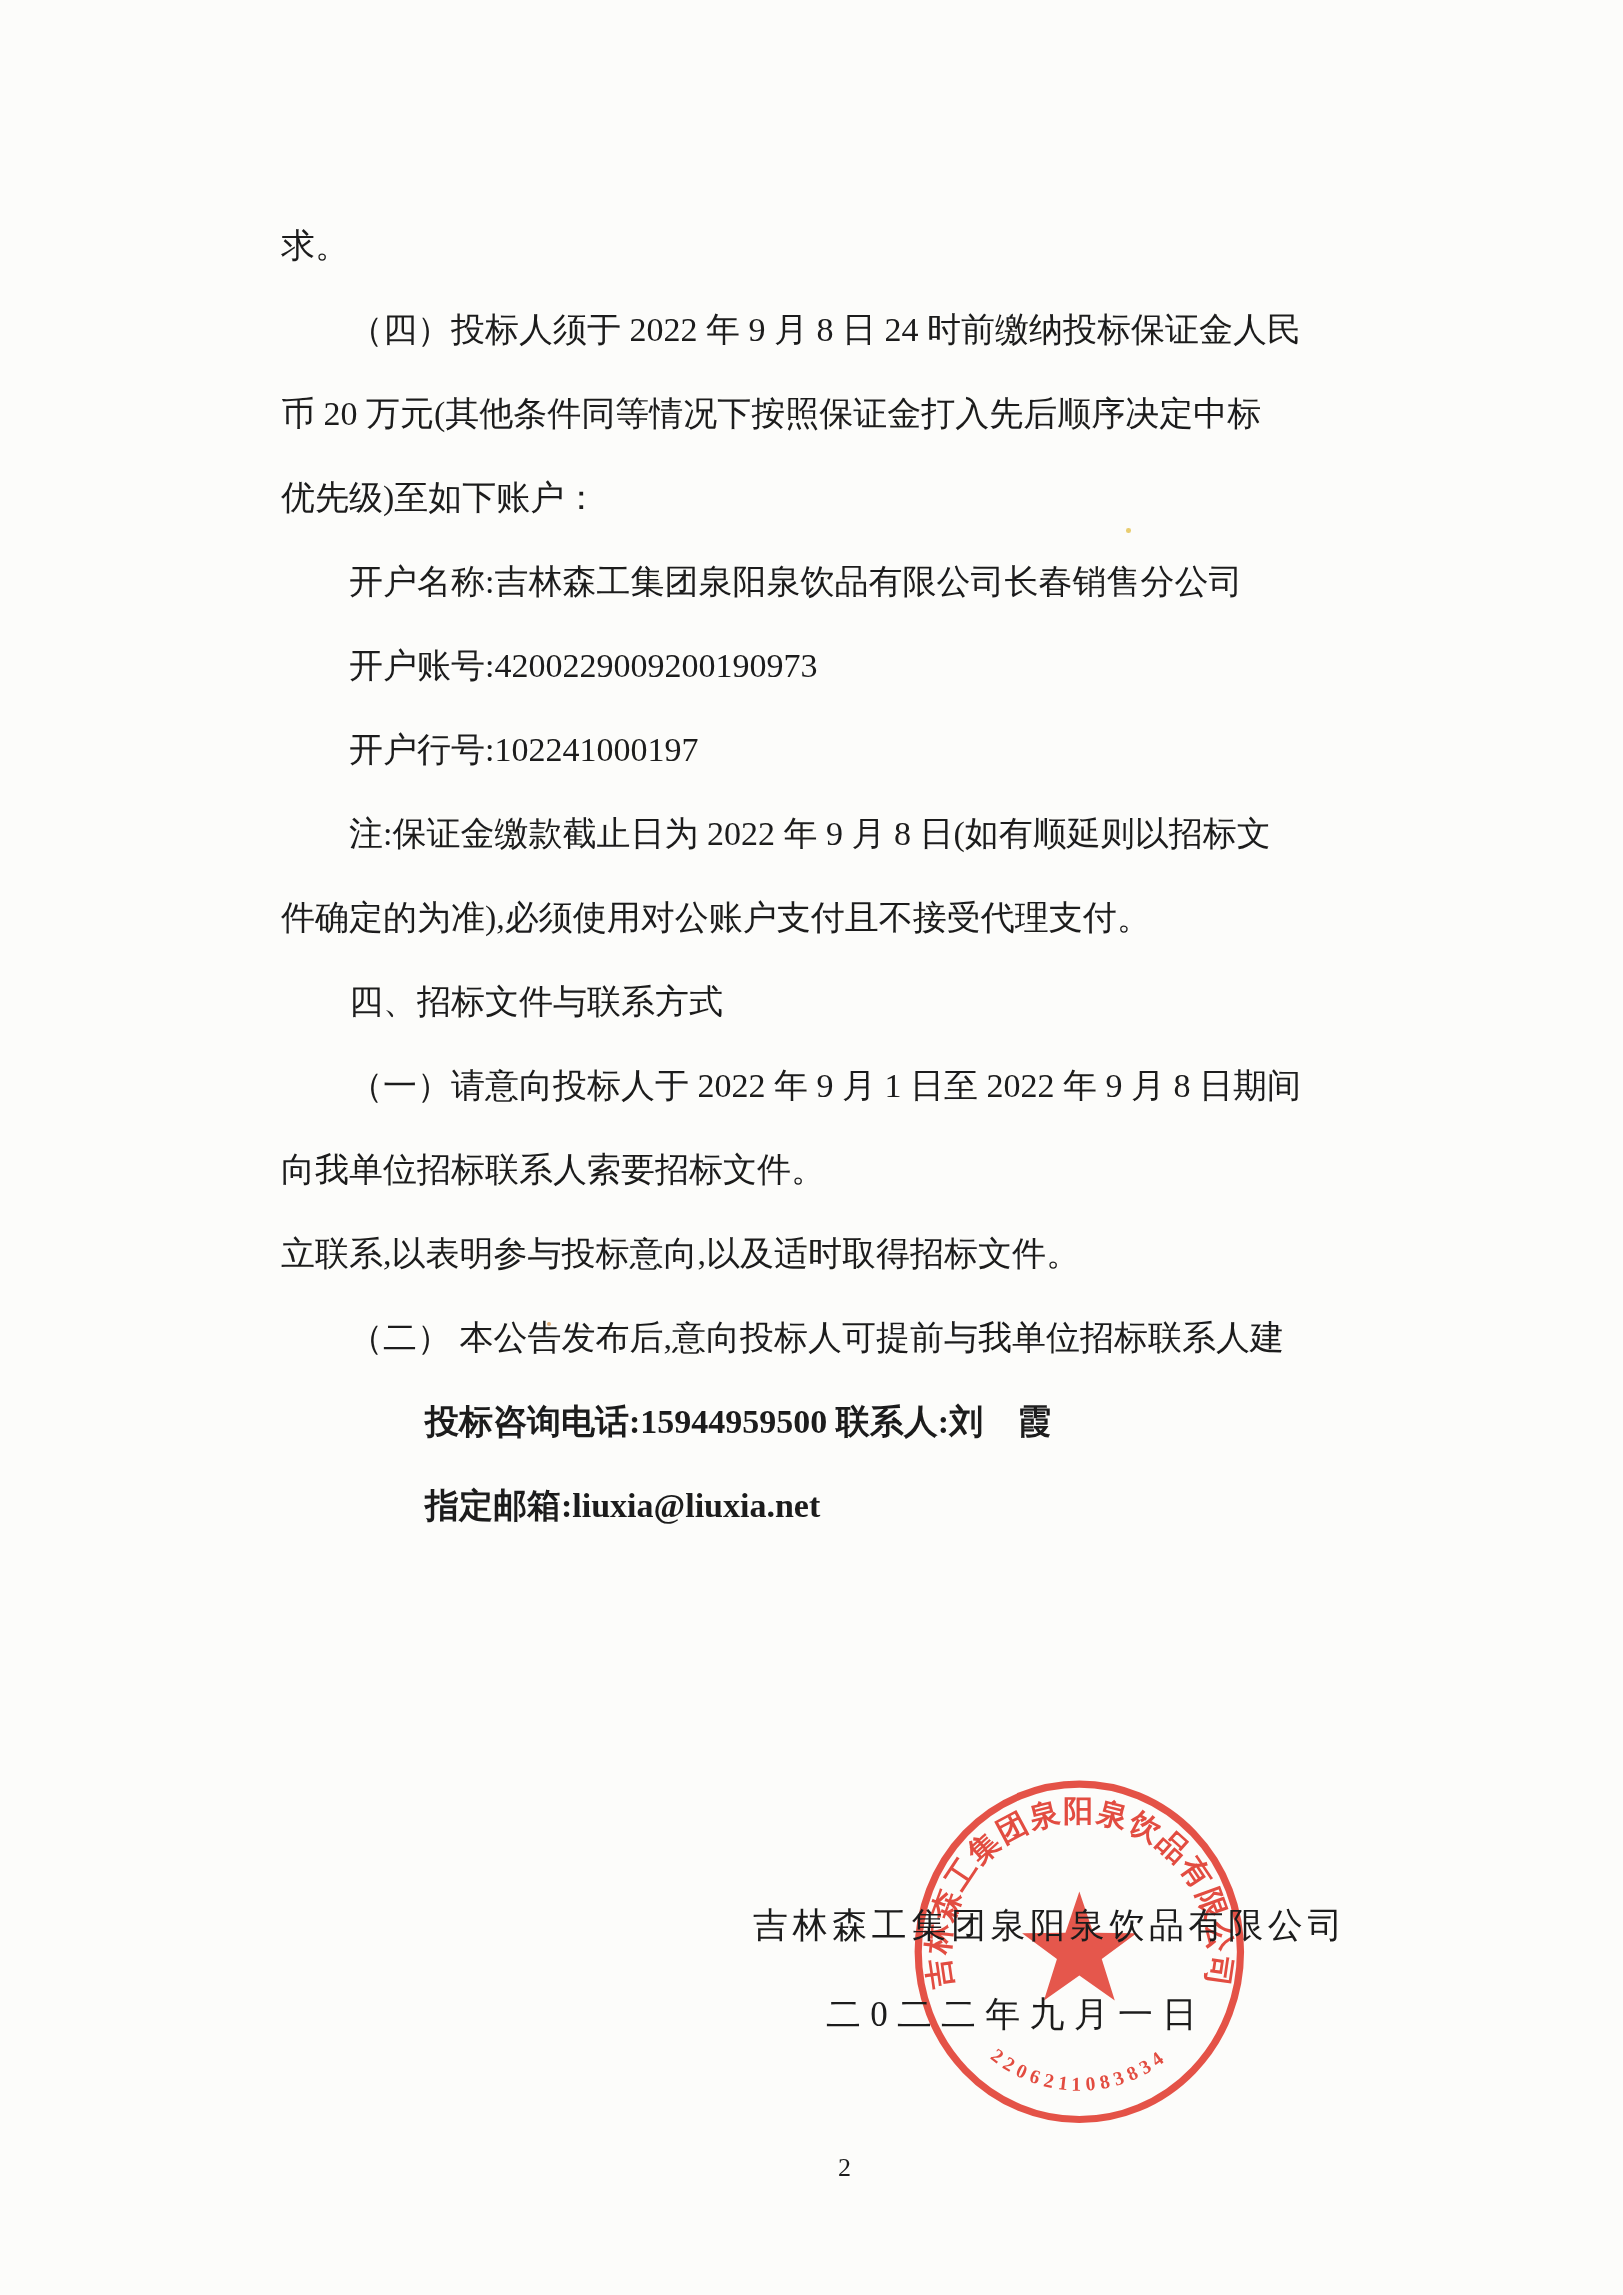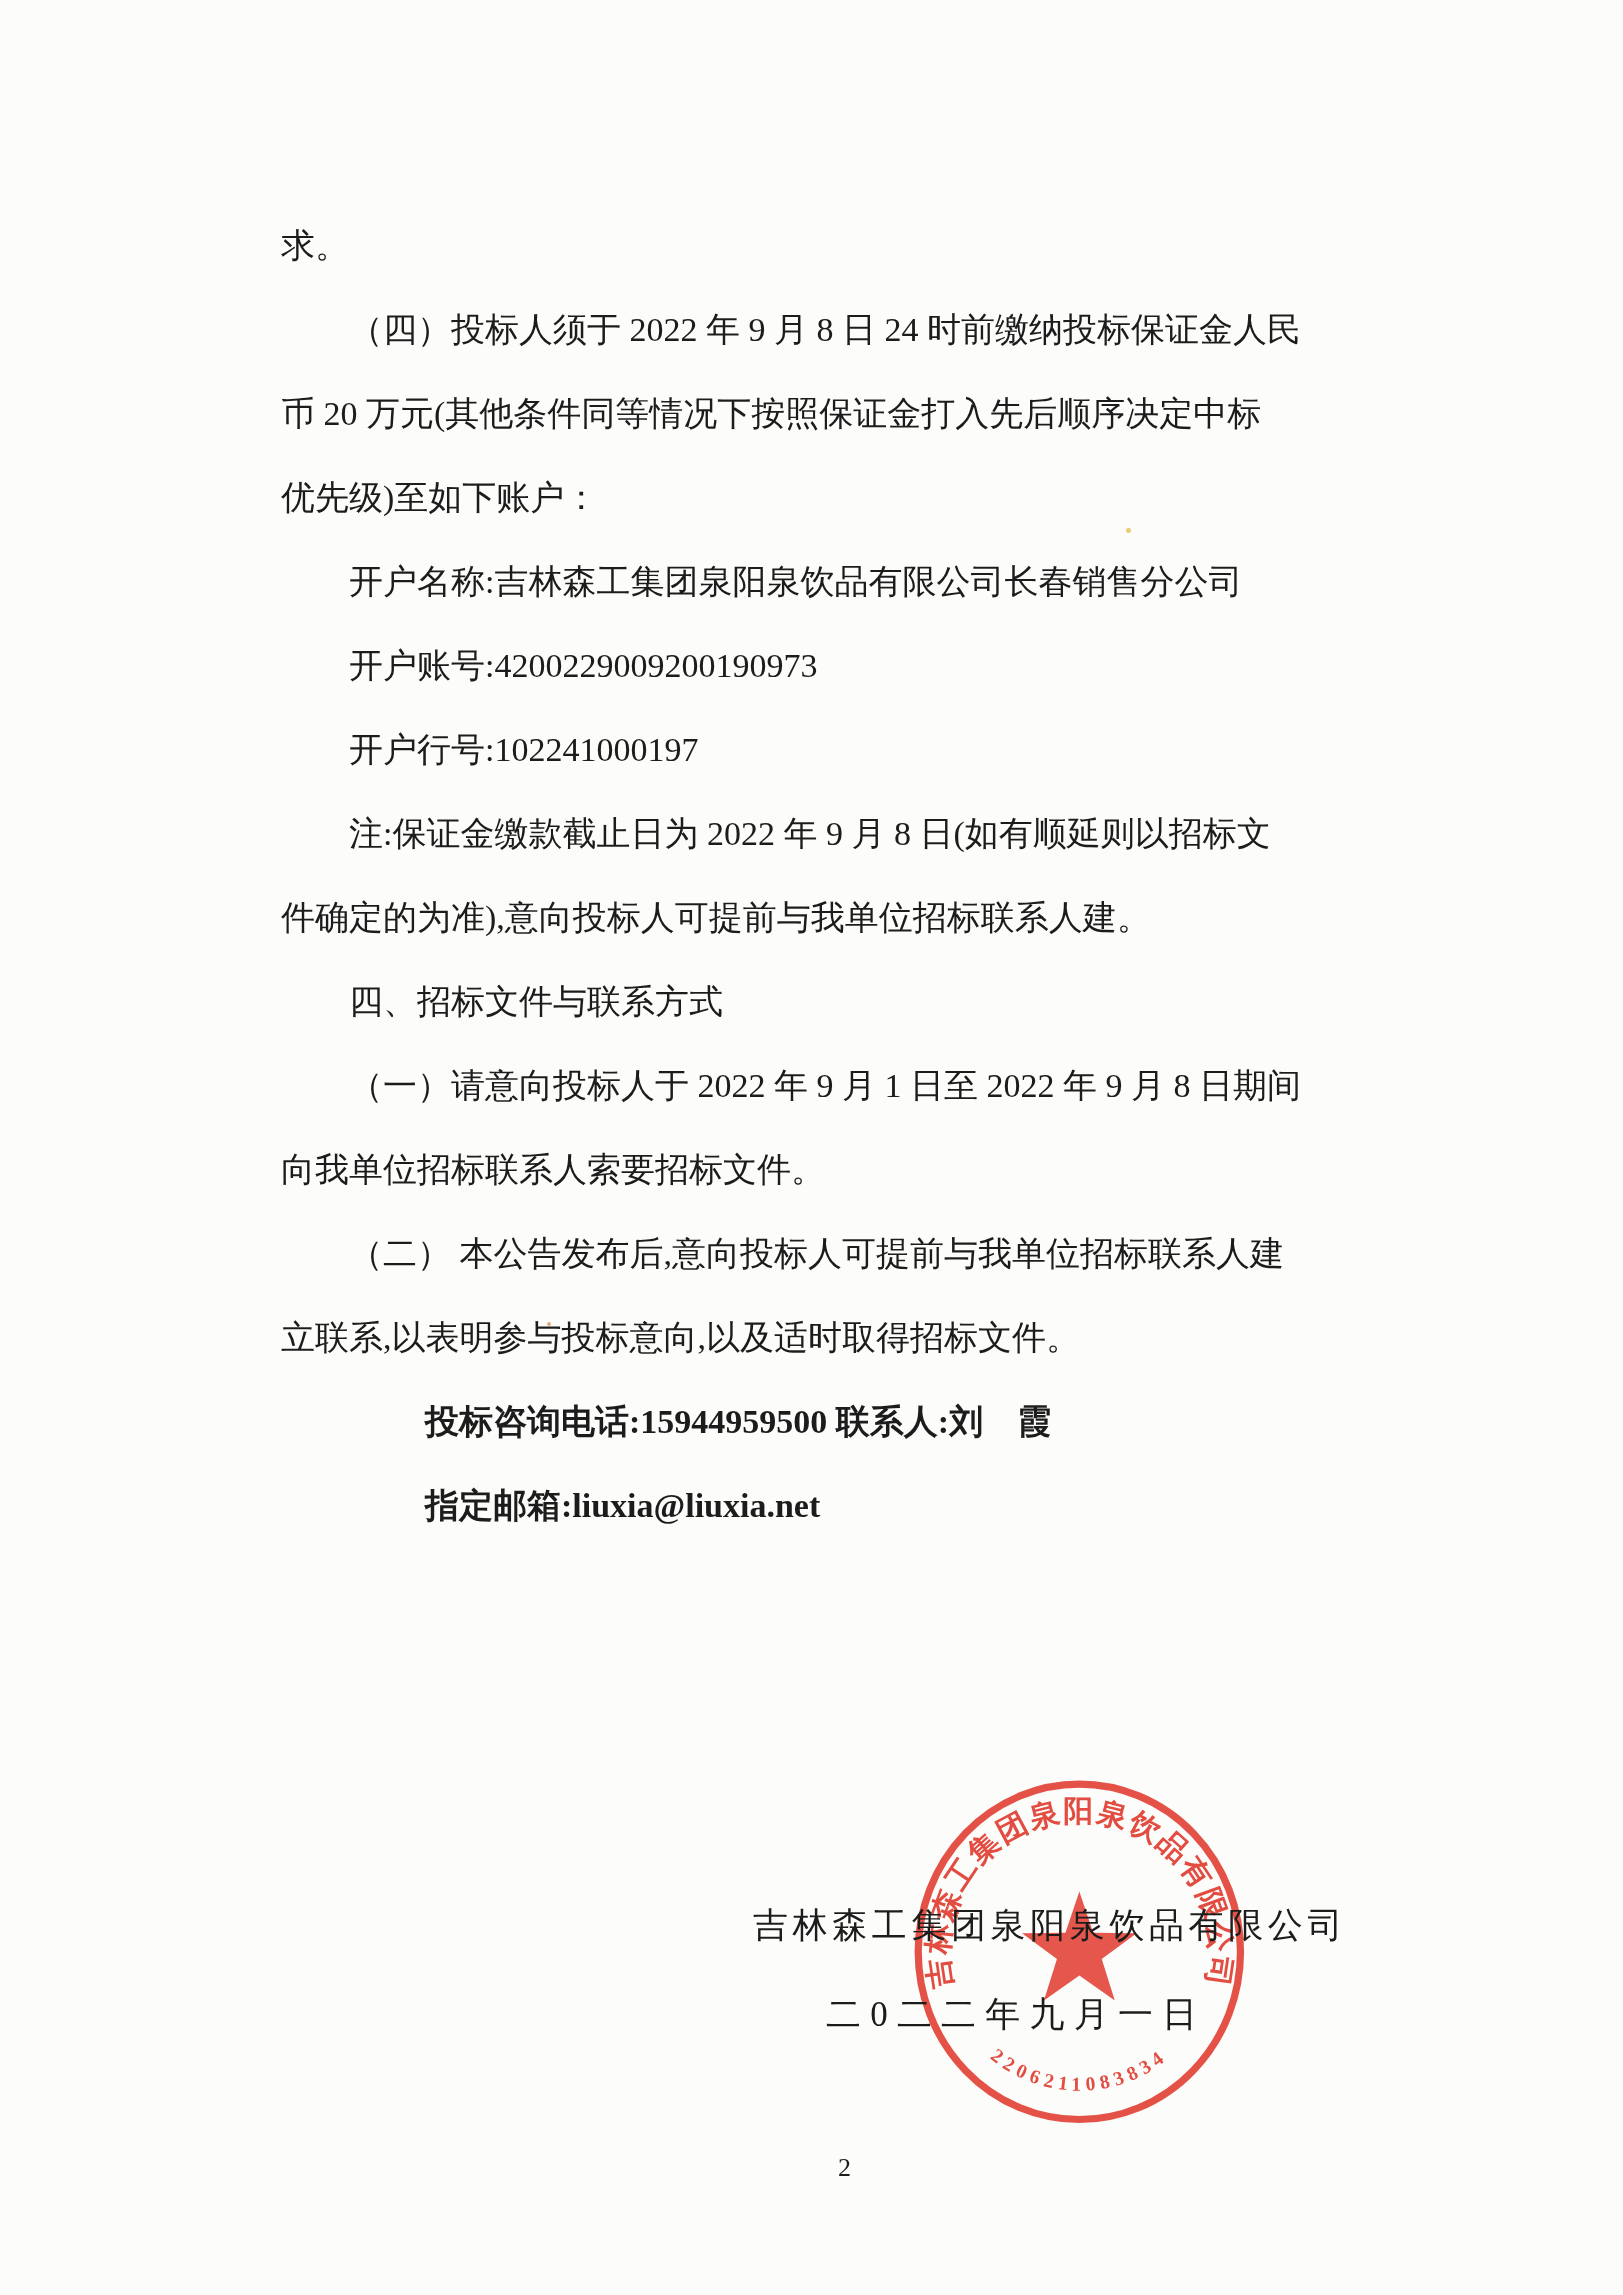--- a/index.html
+++ b/index.html
@@ -48,26 +48,26 @@
 
   <div class="content">
     <div class="line">求。</div>
     <div class="line ind2">（四）投标人须于 2022 年 9 月 8 日 24 时前缴纳投标保证金人民</div>
     <div class="line">币 20 万元(其他条件同等情况下按照保证金打入先后顺序决定中标</div>
     <div class="line">优先级)至如下账户：</div>
     <div class="line ind2">开户名称:吉林森工集团泉阳泉饮品有限公司长春销售分公司</div>
     <div class="line ind2">开户账号:4200229009200190973</div>
     <div class="line ind2">开户行号:102241000197</div>
     <div class="line ind2">注:保证金缴款截止日为 2022 年 9 月 8 日(如有顺延则以招标文</div>
-    <div class="line">件确定的为准),意向投标人可提前与我单位招标联系人建。</div>
+    <div class="line">件确定的为准),必须使用对公账户支付且不接受代理支付。</div>
     <div class="line ind2 bold">四、招标文件与联系方式</div>
     <div class="line ind2">（一）请意向投标人于 2022 年 9 月 1 日至 2022 年 9 月 8 日期间</div>
     <div class="line">向我单位招标联系人索要招标文件。</div>
+    <div class="line">立联系,以表明参与投标意向,以及适时取得招标文件。</div>
     <div class="line ind2">（二） 本公告发布后,意向投标人可提前与我单位招标联系人建</div>
-    <div class="line">立联系,以表明参与投标意向,以及适时取得招标文件。</div>
     <div class="line ind4">投标咨询电话:15944959500 联系人:刘　霞</div>
     <div class="line ind4">指定邮箱:liuxia@liuxia.net</div>
   </div>
 
   <svg class="seal" viewBox="0 0 522 542" aria-hidden="true">
     <ellipse cx="260" cy="270" rx="246" ry="256" fill="none" stroke="#e03a2d" stroke-width="11" opacity="0.88"></ellipse>
     <polygon points="260,178 281.2,240.9 347.5,241.6 294.2,281.1 314.1,344.4 260,306 205.9,344.4 225.8,281.1 172.5,241.6 238.8,240.9" fill="#e03a2d" opacity="0.85"></polygon>
     <path id="sealArcTop" d="M 66.8 321.8 A 200 200 0 1 1 453.2 321.8" fill="none"></path>
     <path id="sealArcBottom" d="M 76.4 376 A 212 212 0 0 0 443.6 376" fill="none"></path>
     <text font-size="46" fill="#e03a2d" opacity="0.9" letter-spacing="3" text-anchor="middle">

